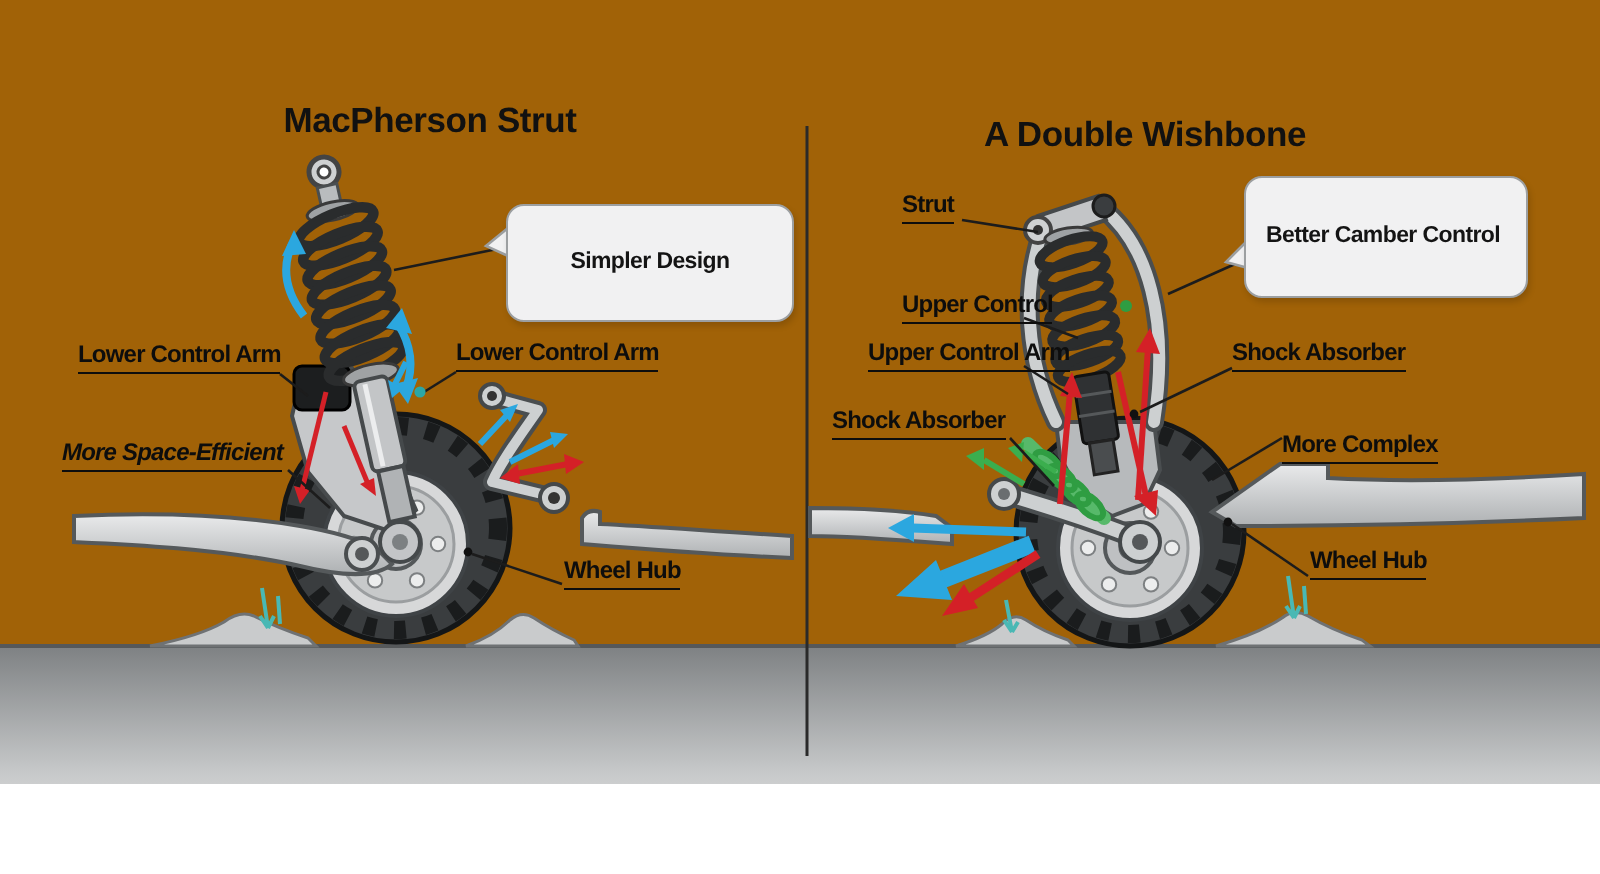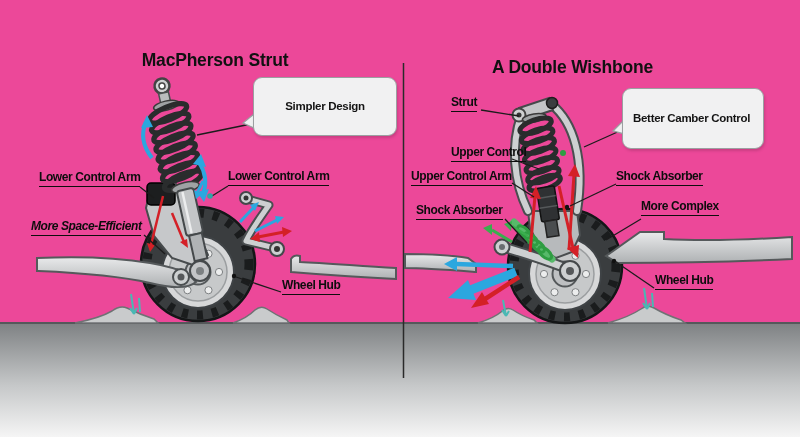--- a/index.html
+++ b/index.html
@@ -1,16 +1,16 @@
 <!DOCTYPE html>
 <html><head>
 <meta charset="utf-8">
 <style>
   html,body{margin:0;padding:0;background:#ffffff;}
-  .stage{position:relative;width:800px;height:437px;background:#ec4899;overflow:hidden;
+  .stage{position:relative;width:800px;height:392px;background:#a16207;overflow:hidden;
          font-family:"Liberation Sans",sans-serif;}
   .stage svg{position:absolute;left:0;top:0;z-index:1;}
   .ttl{position:absolute;z-index:2;font-weight:bold;font-size:17.5px;letter-spacing:-0.2px;
        color:#111;text-align:center;white-space:nowrap;}
   .lbl{position:absolute;z-index:2;font-weight:bold;font-size:12px;line-height:1;
        letter-spacing:-0.4px;color:#0d0d0d;border-bottom:1.6px solid #0d0d0d;
        padding-bottom:2.5px;white-space:nowrap;}
   .callout{position:absolute;z-index:2;background:#f1f1f2;border:1.5px solid #9c9fa1;
        border-radius:9px;box-shadow:1px 2px 3px rgba(0,0,0,0.15);
        font-weight:bold;font-size:11.5px;line-height:1.65;letter-spacing:-0.3px;color:#141414;
@@ -234,33 +234,33 @@
     <circle cx="567" cy="207" r="2.2" fill="#111"></circle>
     <circle cx="614" cy="261" r="2.2" fill="#111"></circle>
     <polygon points="254,114 254,128 243,123" fill="#f1f1f2" stroke="#9c9fa1" stroke-width="1.3"></polygon>
     <polygon points="624,120 624,134 613,131" fill="#f1f1f2" stroke="#9c9fa1" stroke-width="1.3"></polygon>
   </g>
 </svg>
 
   <div class="ttl" style="left:110px;top:50px;width:210px;">MacPherson Strut</div>
   <div class="ttl" style="left:470px;top:57px;width:205px;">A Double Wishbone</div>
 
-  <div class="callout center" style="left:253px;top:77px;width:142px;height:57px;">
+  <div class="callout center" style="left:253px;top:102px;width:142px;height:57px;">
     <span>Simpler Design</span>
   </div>
   <div class="callout left" style="left:622px;top:88px;width:130px;height:59px;">
     <span>Better Camber Control</span>
   </div>
 
   <div class="lbl" style="left:39px;top:171px;">Lower Control Arm</div>
   <div class="lbl" style="left:228px;top:170px;">Lower Control Arm</div>
   <div class="lbl" style="left:31px;top:220px;font-style:italic;">More Space-Efficient</div>
   <div class="lbl" style="left:282px;top:279px;">Wheel Hub</div>
 
   <div class="lbl" style="left:451px;top:96px;">Strut</div>
   <div class="lbl" style="left:451px;top:146px;">Upper Control</div>
-  <div class="lbl" style="left:411px;top:170px;">Upper Control Arm</div>
+  <div class="lbl" style="left:434px;top:170px;">Upper Control Arm</div>
   <div class="lbl" style="left:616px;top:170px;">Shock Absorber</div>
   <div class="lbl" style="left:416px;top:204px;">Shock Absorber</div>
-  <div class="lbl" style="left:641px;top:200px;">More Complex</div>
+  <div class="lbl" style="left:641px;top:216px;">More Complex</div>
   <div class="lbl" style="left:655px;top:274px;">Wheel Hub</div>
 
 </div>
 
 </body></html>

